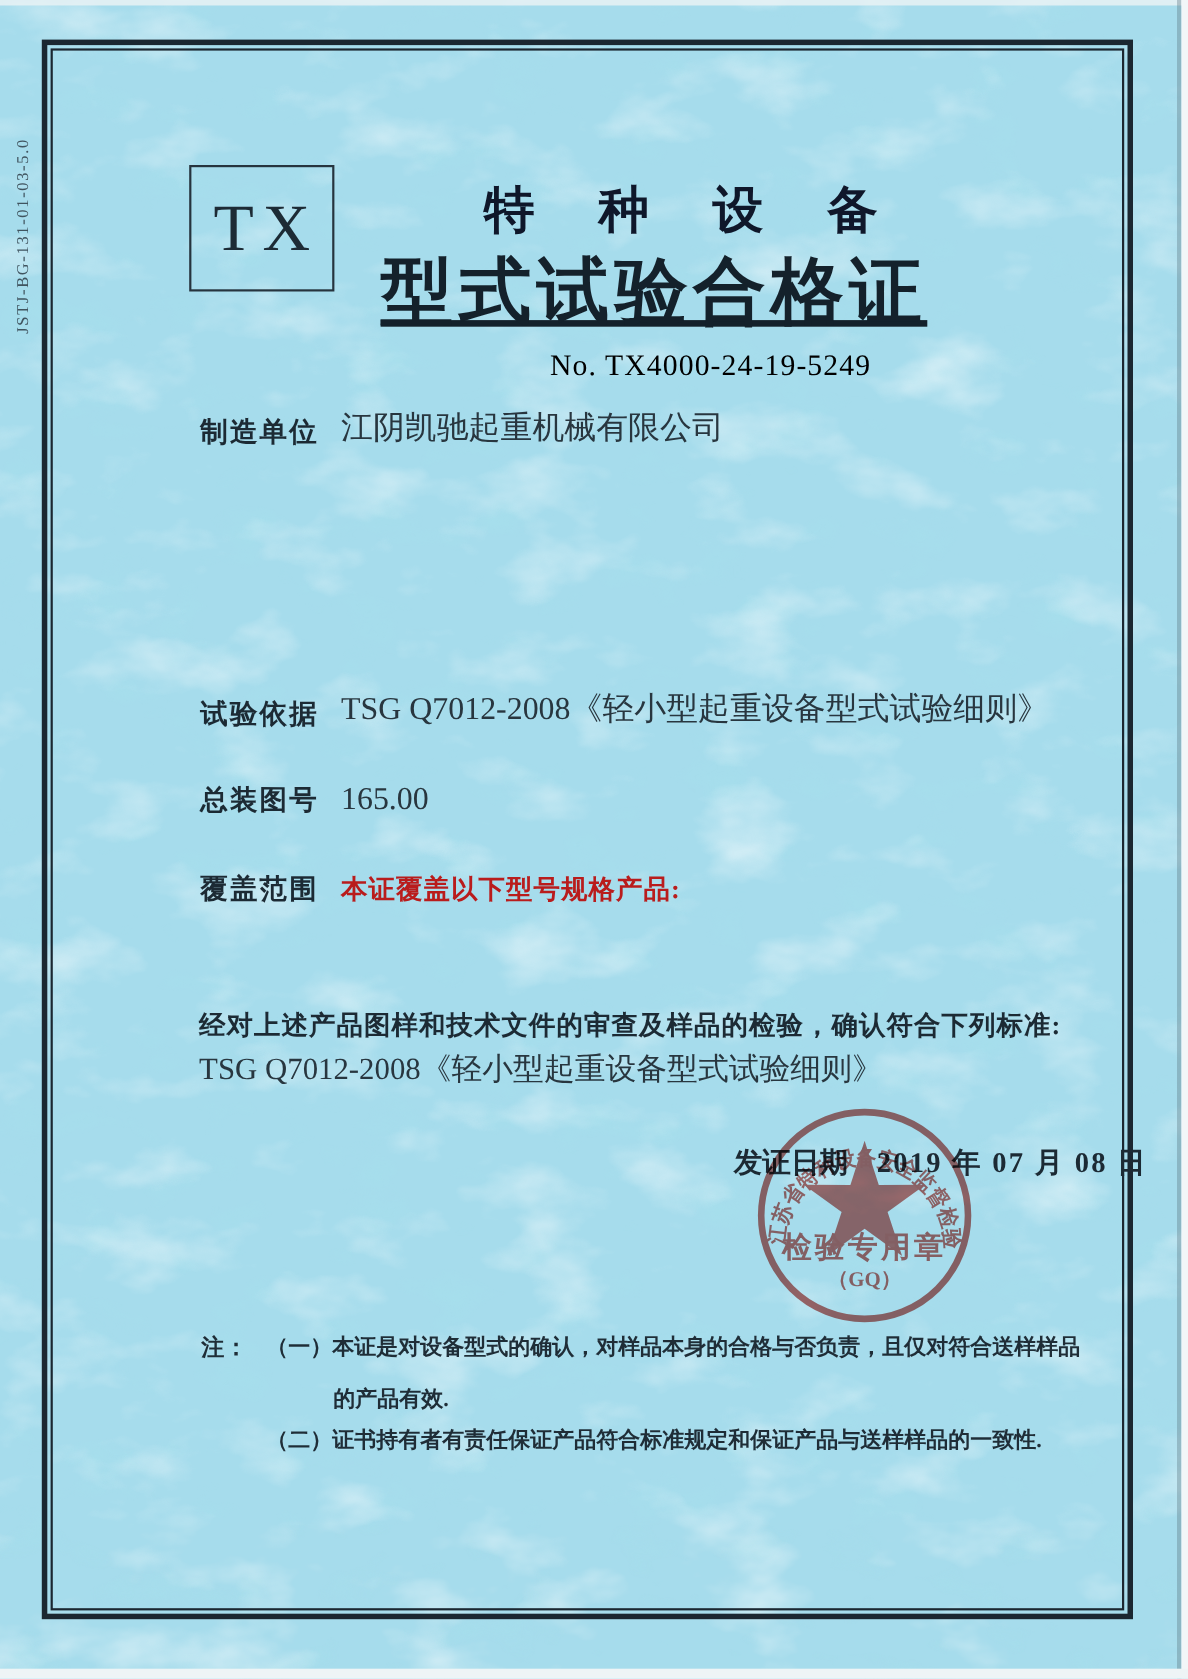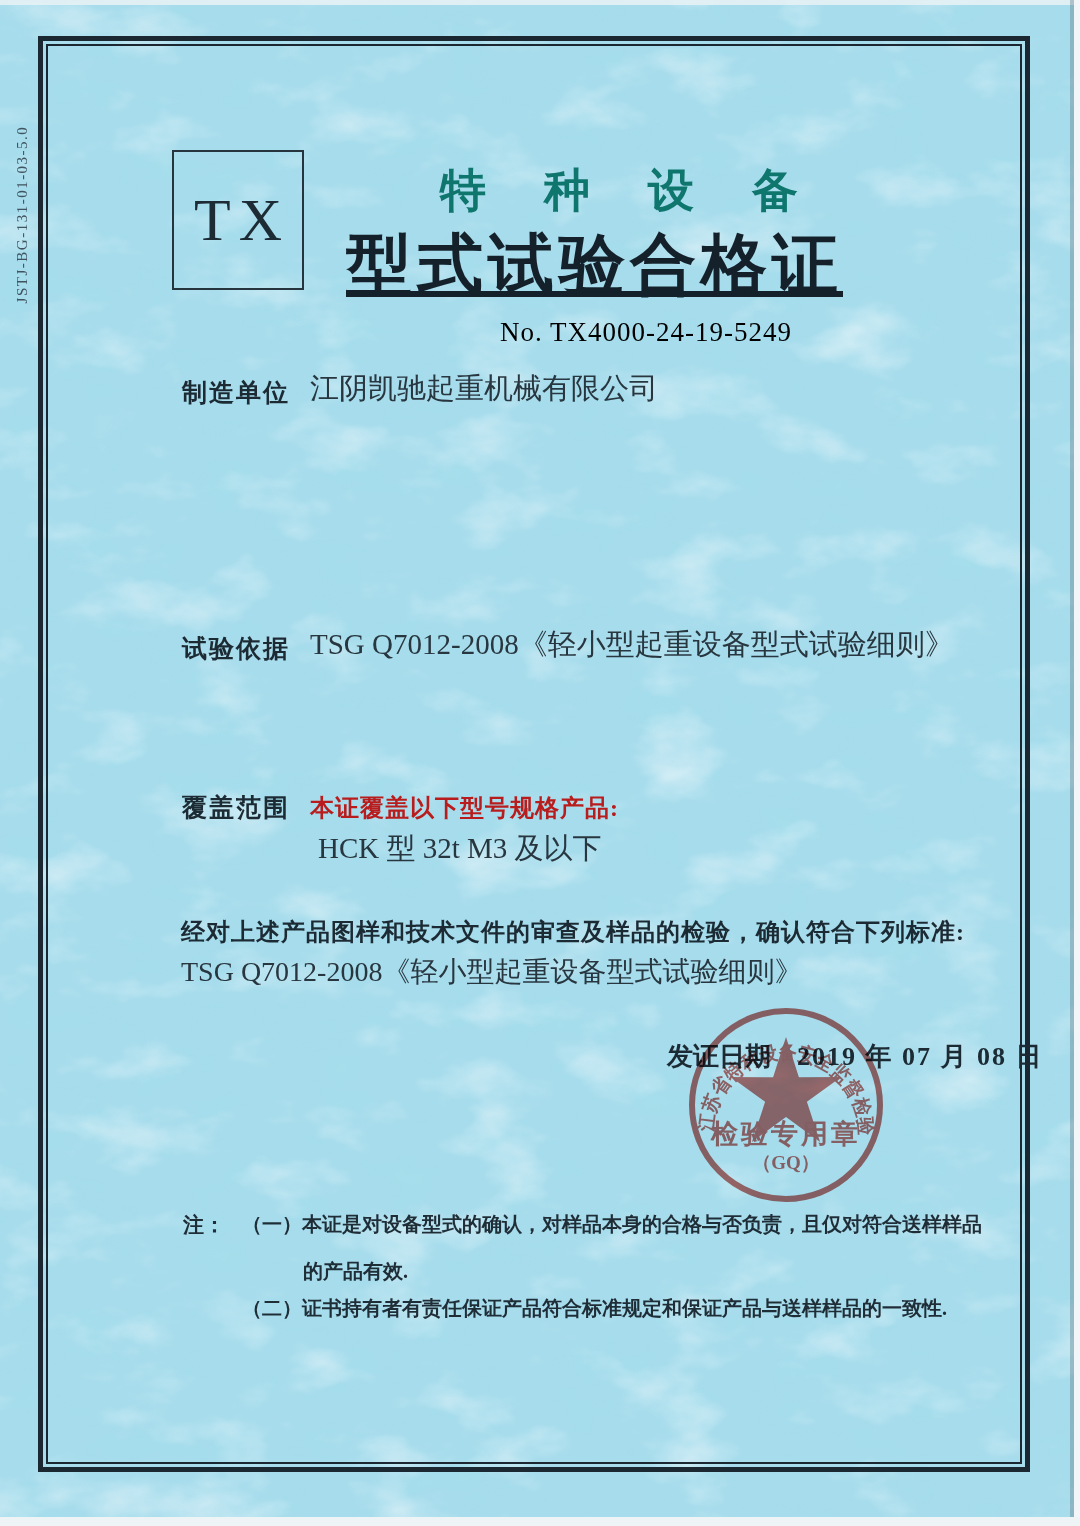--- a/index.html
+++ b/index.html
@@ -22,26 +22,26 @@
   .frame-outer { position:absolute; left:38px; top:36px; width:992px; height:1436px; border:5px solid #1b2731; }
   .frame-inner { position:absolute; left:3px; top:3px; right:3px; bottom:3px; border:2px solid #1b2731; }
 
   .side-code {
     position:absolute; left:-93px; top:206px; width:230px; text-align:center;
     transform:rotate(-90deg);
     font-size:15px; letter-spacing:1.5px; color:#40545f;
   }
 
   .tx-box {
-    position:absolute; left:172px; top:150px; width:132px; height:140px;
+    position:absolute; left:172px; top:150px; width:132px; height:115px;
     border:2px solid #26343e; display:flex; align-items:center; justify-content:center;
     font-size:60px; color:#1d2b35; letter-spacing:8px; padding-left:8px;
   }
 
-  .title1 { position:absolute; left:440px; top:160px; font-size:46px; font-weight:700; letter-spacing:58px; color:#0f766e; }
+  .title1 { position:absolute; left:440px; top:160px; font-size:46px; font-weight:700; letter-spacing:58px; color:#0f172a; }
   .title2 { position:absolute; left:346px; top:220px; font-size:66px; font-weight:700; letter-spacing:5px; color:#14212b;text-decoration:underline; }
   .cert-no { position:absolute; left:500px; top:317px; font-size:27px; letter-spacing:1px; color:#000000; }
 
   .row { position:absolute; left:182px; display:flex; align-items:flex-end; }
   .row .lbl { width:128px; font-weight:700; font-size:25px; letter-spacing:2px; color:#1c2a34; }
   .row .val { font-size:29px; color:#28363f; }
   .row .val-bold { font-size:24px; font-weight:700; color:#b91c1c; letter-spacing:1px; }
   .cover-line2 { position:absolute; left:318px; top:829px; font-size:29px; color:#28363f; }
 
   .statement1 { position:absolute; left:181px; top:916px; font-size:24px; font-weight:700; letter-spacing:1px; color:#1c2a34; }
@@ -103,25 +103,28 @@
   <div class="cert-no">No. TX4000-24-19-5249</div>
 
   <div class="row" style="top:369px">
     <div class="lbl">制造单位</div>
     <div class="val">江阴凯驰起重机械有限公司</div>
   </div>
   <div class="row" style="top:625px">
     <div class="lbl">试验依据</div>
     <div class="val">TSG Q7012-2008《轻小型起重设备型式试验细则》</div>
   </div>
+  <div class="row" style="top:710px">
+    <div class="lbl">总装图号</div>
+    <div class="val">165.00</div>
+  </div>
   <div class="row" style="top:791px">
     <div class="lbl">覆盖范围</div>
     <div class="val-bold">本证覆盖以下型号规格产品:</div>
   </div>
-  <div class="cover-line2">HCK 型 32t M3 及以下</div>
 
   <div class="statement1">经对上述产品图样和技术文件的审查及样品的检验，确认符合下列标准:</div>
   <div class="statement2">TSG Q7012-2008《轻小型起重设备型式试验细则》</div>
 
   <div class="issue-date">
     <span>发证日期</span><span class="gap"></span><span class="date-val">2019 年 07 月 08 日</span>
   </div>
 
 
   <svg class="stamp" width="230" height="230" viewBox="-115 -115 230 230">

